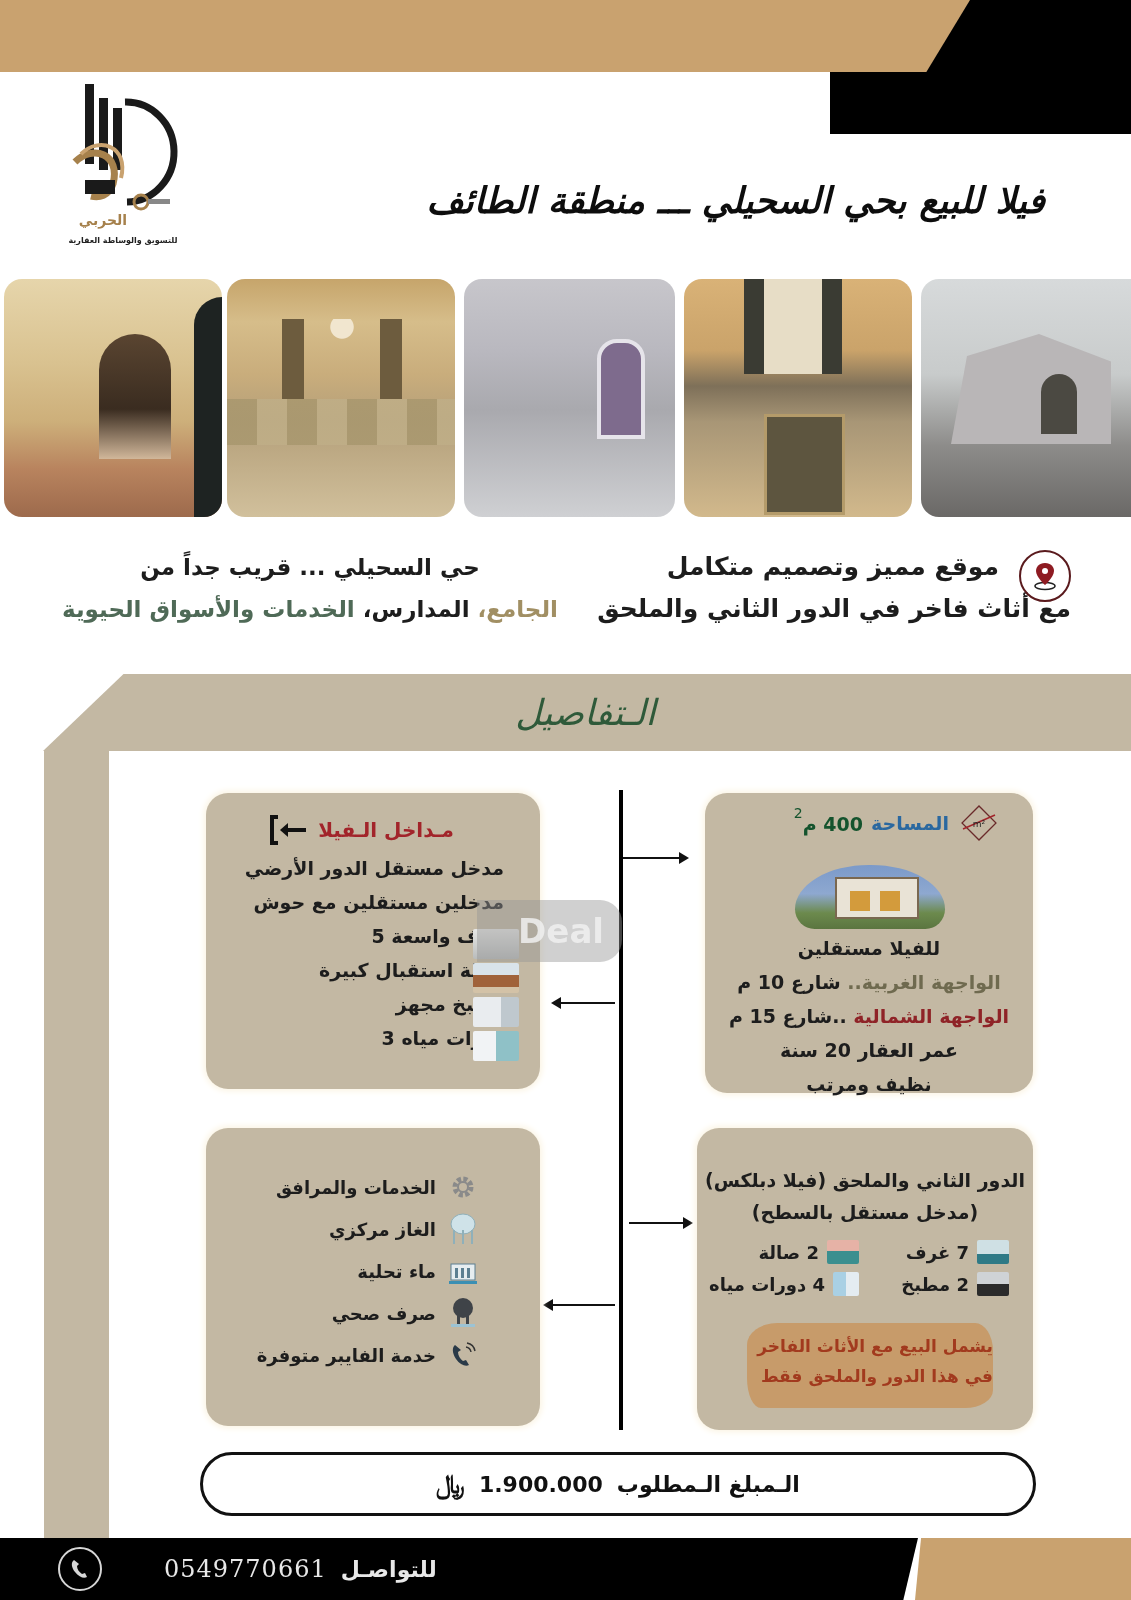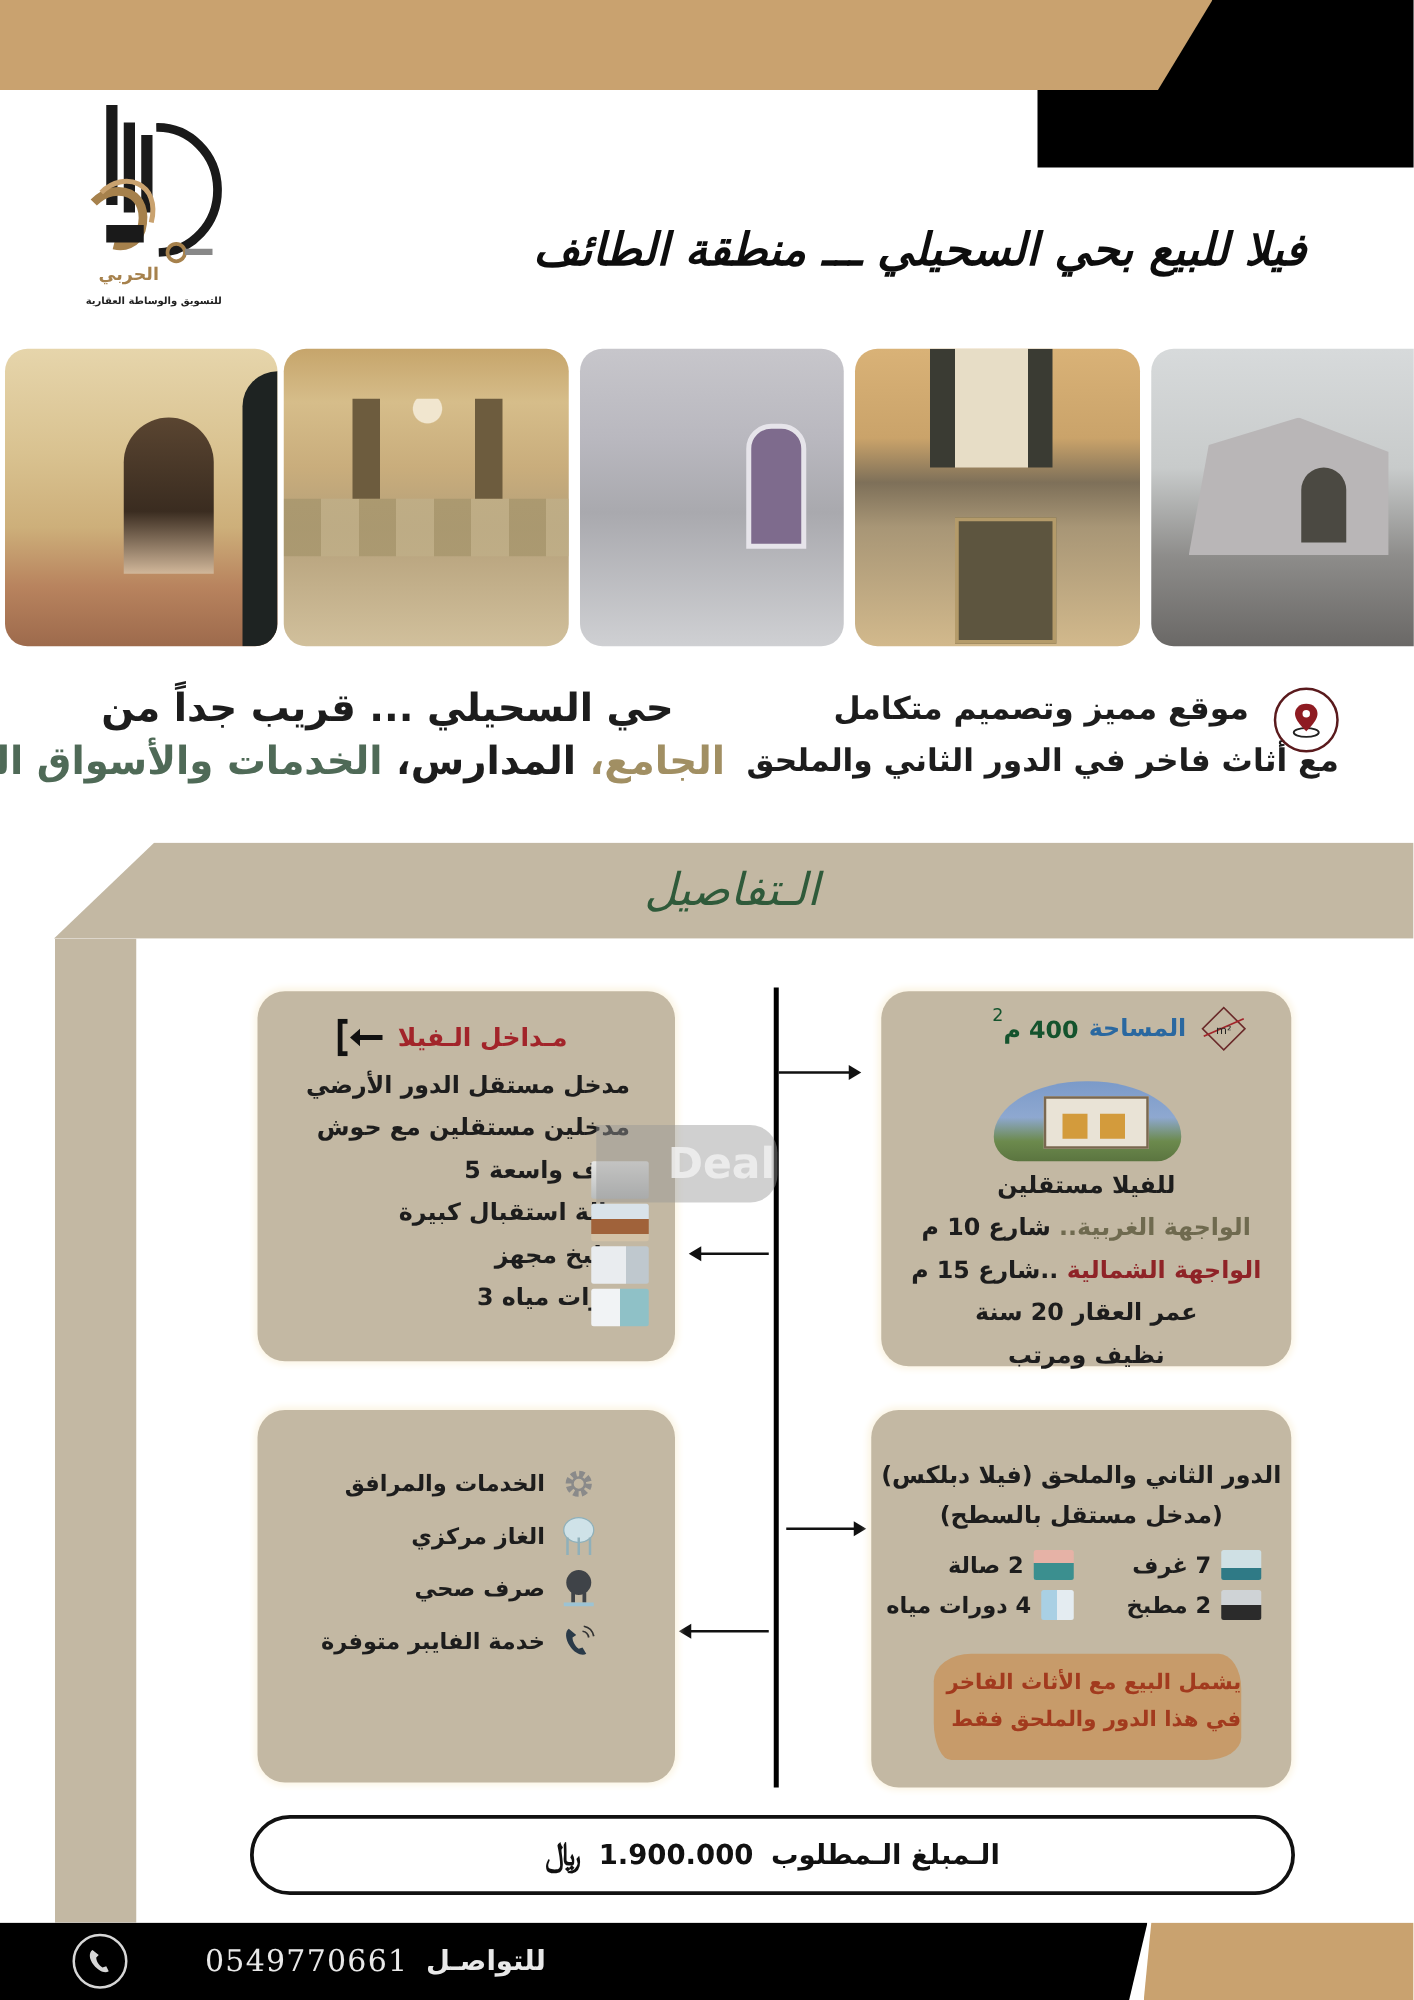--- a/index.html
+++ b/index.html
@@ -46,21 +46,21 @@
   .p5::before { content:""; position:absolute; left:30px; top:55px; width:160px; height:110px; background:#b9b6b7; clip-path:polygon(10% 20%,55% 0,100% 25%,100% 100%,0 100%); }
   .p5::after { content:""; position:absolute; left:120px; top:95px; width:36px; height:60px; background:#4b4942; border-radius:18px 18px 0 0; }
 
   
   .hl-right { position: absolute; right: 60px; top: 546px; width: 520px; direction: rtl; text-align: right; }
   .hl-right .line { font-size: 25px; font-weight: bold; color: #1d1d1d; line-height: 42px; white-space: nowrap; }
   .hl-right .line1 { padding-right: 72px; }
   .pin-badge { position: absolute; right: 0; top: 4px; width: 52px; height: 52px; border-radius: 50%;
                border: 2px solid #5a1a1d; display: flex; align-items: center; justify-content: center; }
   .hl-left { position: absolute; left: 40px; top: 546px; width: 540px; direction: rtl; text-align: center; }
-  .hl-left .line { font-size: 31px; font-weight: bold; color: #1d1d1d; line-height: 42px; white-space: nowrap; }
+  .hl-left .line { font-size: 23px; font-weight: bold; color: #1d1d1d; line-height: 42px; white-space: nowrap; }
   .hl-left .c-gold { color: #a18f63; }
   .hl-left .c-green { color: #4f6a57; }
 
   
   .details-banner { position: absolute; left: 43px; top: 674px; width: 1088px; height: 77px; background: #c3b8a3;
                     clip-path: polygon(7.4% 0, 100% 0, 100% 100%, 0 100%); }
   .details-title { position: absolute; left: 0; top: 674px; width: 1131px; text-align: center; font-size: 36px;
                    color: #2f5a3a; line-height: 77px; direction: rtl; font-style: italic; padding-left: 40px; }
   .left-pillar { position: absolute; left: 44px; top: 751px; width: 65px; height: 787px; background: #c3b8a3; }
 
@@ -127,21 +127,21 @@
                   clip-path: polygon(0 0, 100% 0, 98.4% 100%, 0 100%); }
   .footer-tan { position: absolute; left: 915px; top: 1538px; width: 216px; height: 62px; background: #c9a26f;
                 clip-path: polygon(2.8% 0, 100% 0, 100% 100%, 0 100%); }
   .contact { position: absolute; left: 58px; top: 1544px; height: 50px; display: flex; align-items: center; gap: 14px; }
   .phone-circle { width: 44px; height: 44px; border-radius: 50%; border: 2px solid #d6d6d6; display: flex; align-items: center; justify-content: center; }
   .contact .num { font-family: "DejaVu Serif", "Liberation Serif", serif; font-size: 24px; color: #e8e8e8; letter-spacing: 1px; margin-left: 48px; }
   .contact .lbl { font-size: 22px; font-weight: bold; color: #e8e8e8; direction: rtl; }
 
   
   .watermark { position: absolute; left: 477px; top: 900px; width: 145px; height: 62px; background: rgba(150,150,150,.45);
-               border-radius: 0 22px 22px 0; display: flex; align-items: center; justify-content: flex-end; padding-right: 2px; text-align: right; }
+               border-radius: 0 22px 22px 0; display: flex; align-items: center; justify-content: flex-end; padding-right: 18px; text-align: right; }
   .watermark span { font-size: 34px; font-weight: bold; color: rgba(240,240,240,.85); }
 </style>
 </head>
 <body>
 
 <div class="top-black"></div>
 <div class="top-tan"></div>
 
 <div class="logo">
   <svg width="120" height="130" viewBox="0 0 120 130">
@@ -301,20 +301,32 @@
             <ellipse cx="15" cy="12" rx="12" ry="10" fill="#cfe2e8" stroke="#8fb0ba"></ellipse>
             <rect x="5" y="18" width="2" height="14" fill="#8fb0ba"></rect>
             <rect x="23" y="18" width="2" height="14" fill="#8fb0ba"></rect>
             <rect x="14" y="18" width="2" height="14" fill="#8fb0ba"></rect>
           </svg>
       </span>
       <span class="tx">الغاز مركزي</span>
     </div>
     <div class="serv-row">
       <span class="ic">
+        <svg width="30" height="30" viewBox="0 0 30 30">
+            <rect x="3" y="8" width="24" height="16" fill="#e6edf0" stroke="#5c7f91"></rect>
+            <rect x="7" y="12" width="3" height="10" fill="#5c7f91"></rect>
+            <rect x="13" y="12" width="3" height="10" fill="#5c7f91"></rect>
+            <rect x="19" y="12" width="3" height="10" fill="#5c7f91"></rect>
+            <rect x="1" y="25" width="28" height="3" fill="#3b8fb3"></rect>
+          </svg>
+      </span>
+      <span class="tx">ماء تحلية</span>
+    </div>
+    <div class="serv-row">
+      <span class="ic">
         <svg width="30" height="34" viewBox="0 0 30 34">
             <circle cx="15" cy="12" r="10" fill="#3f4348"></circle>
             <rect x="9" y="18" width="3" height="10" fill="#3f4348"></rect>
             <rect x="18" y="18" width="3" height="10" fill="#3f4348"></rect>
             <rect x="3" y="28" width="24" height="3" fill="#9cc3d4"></rect>
           </svg>
       </span>
       <span class="tx">صرف صحي</span>
     </div>
     <div class="serv-row">

